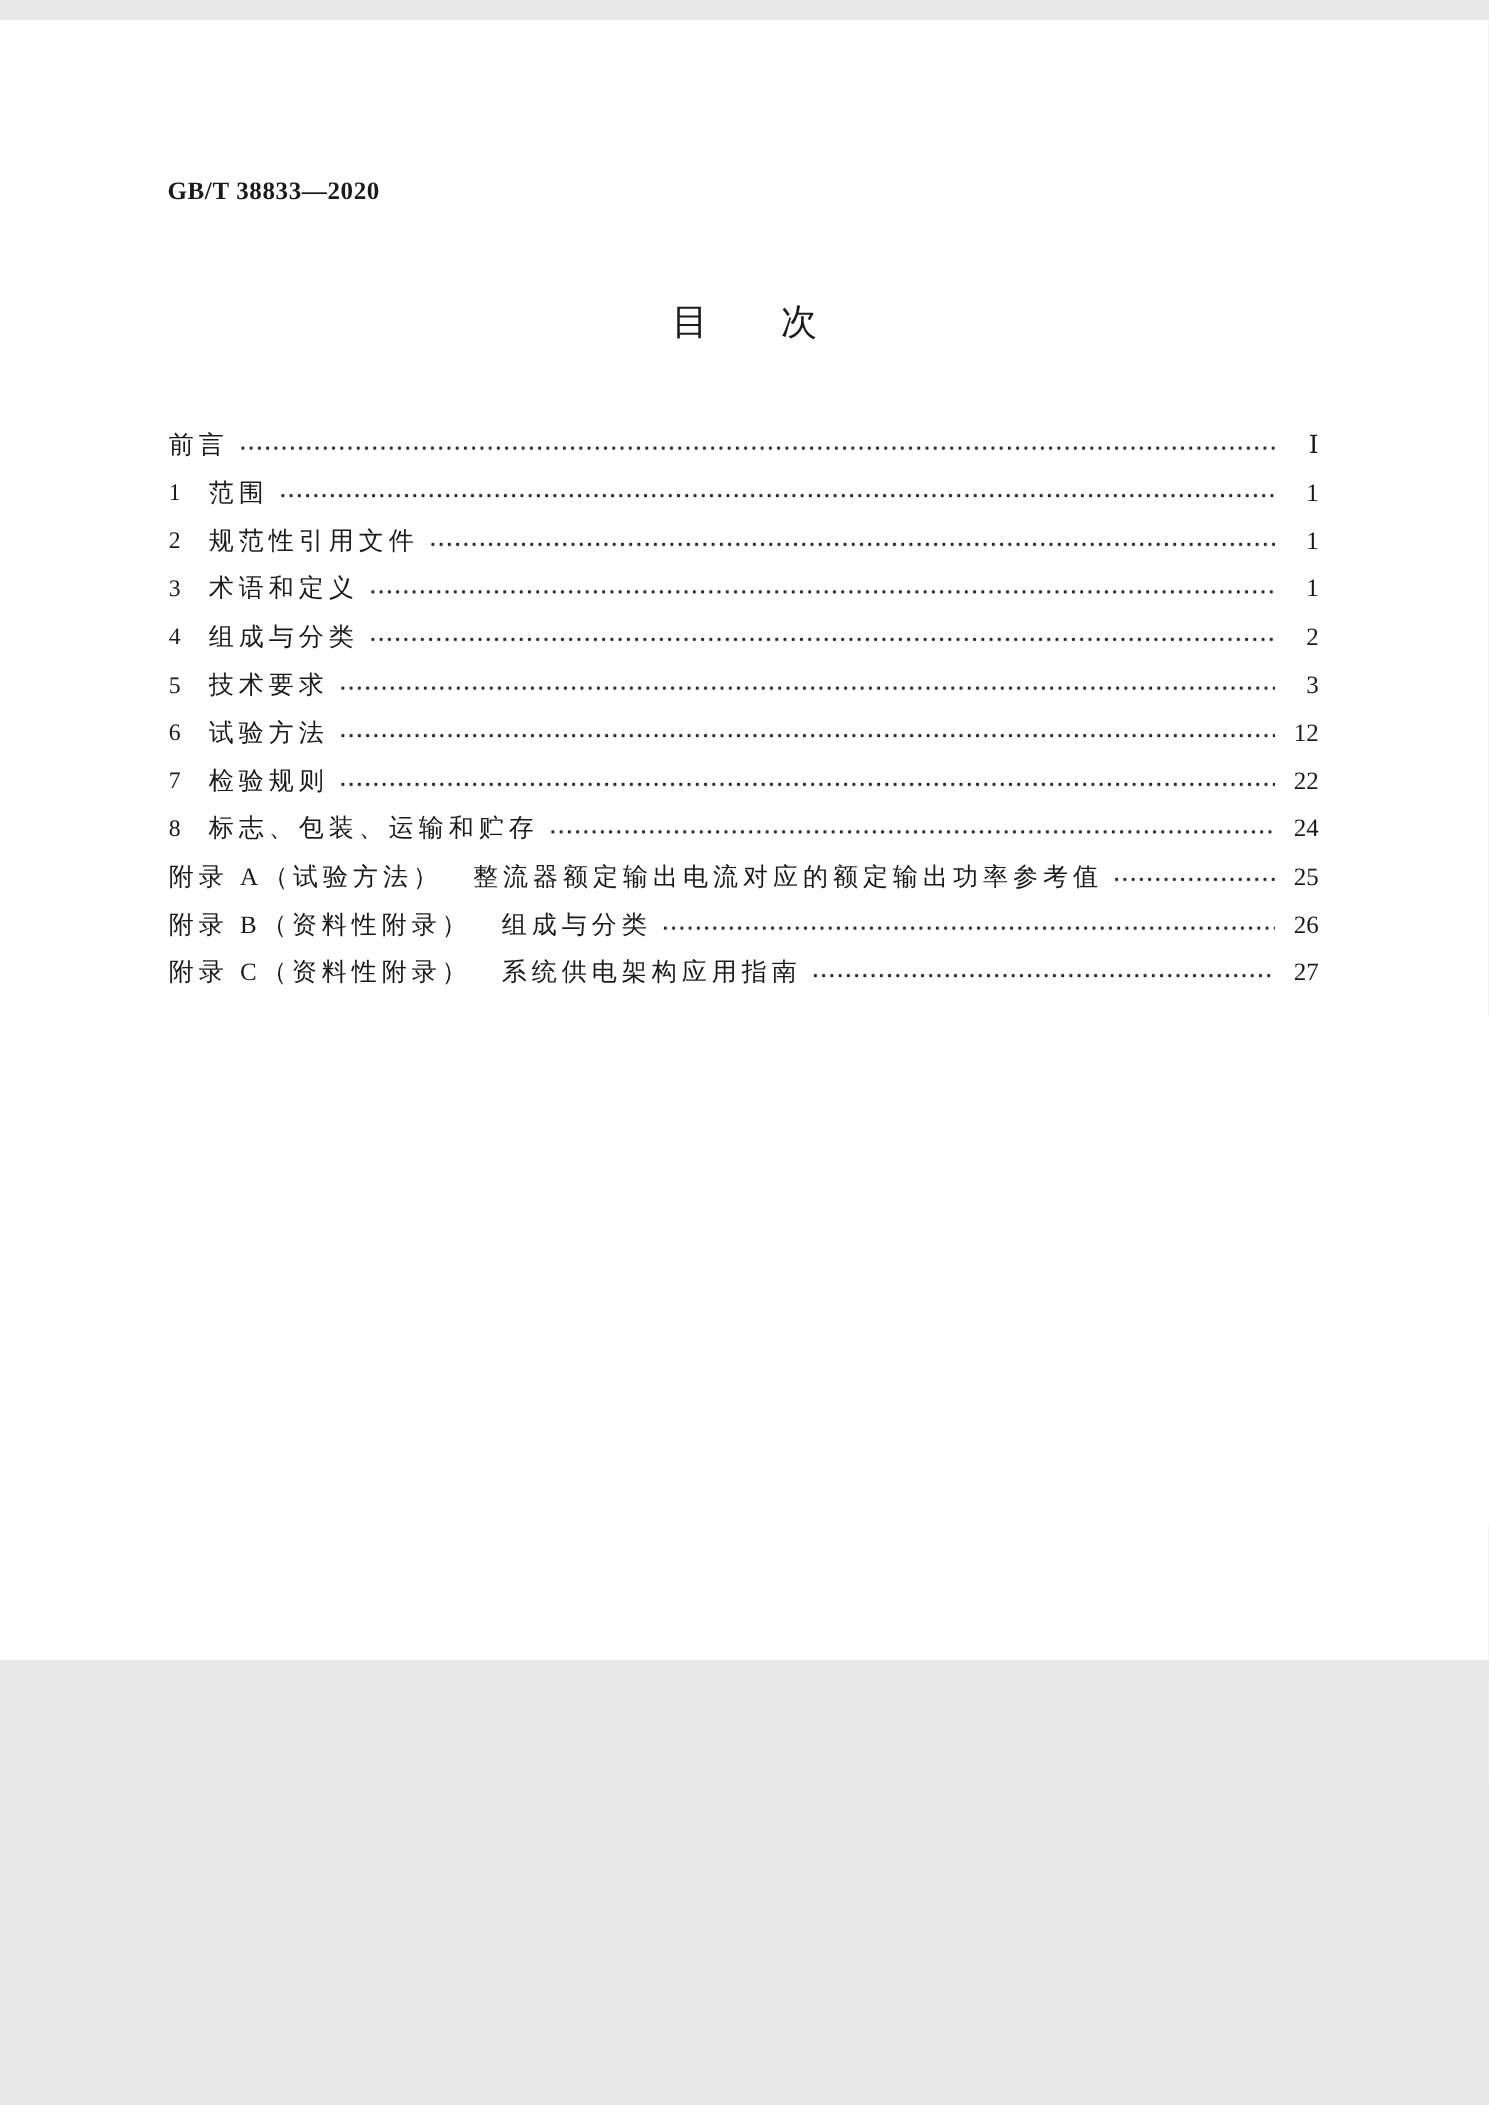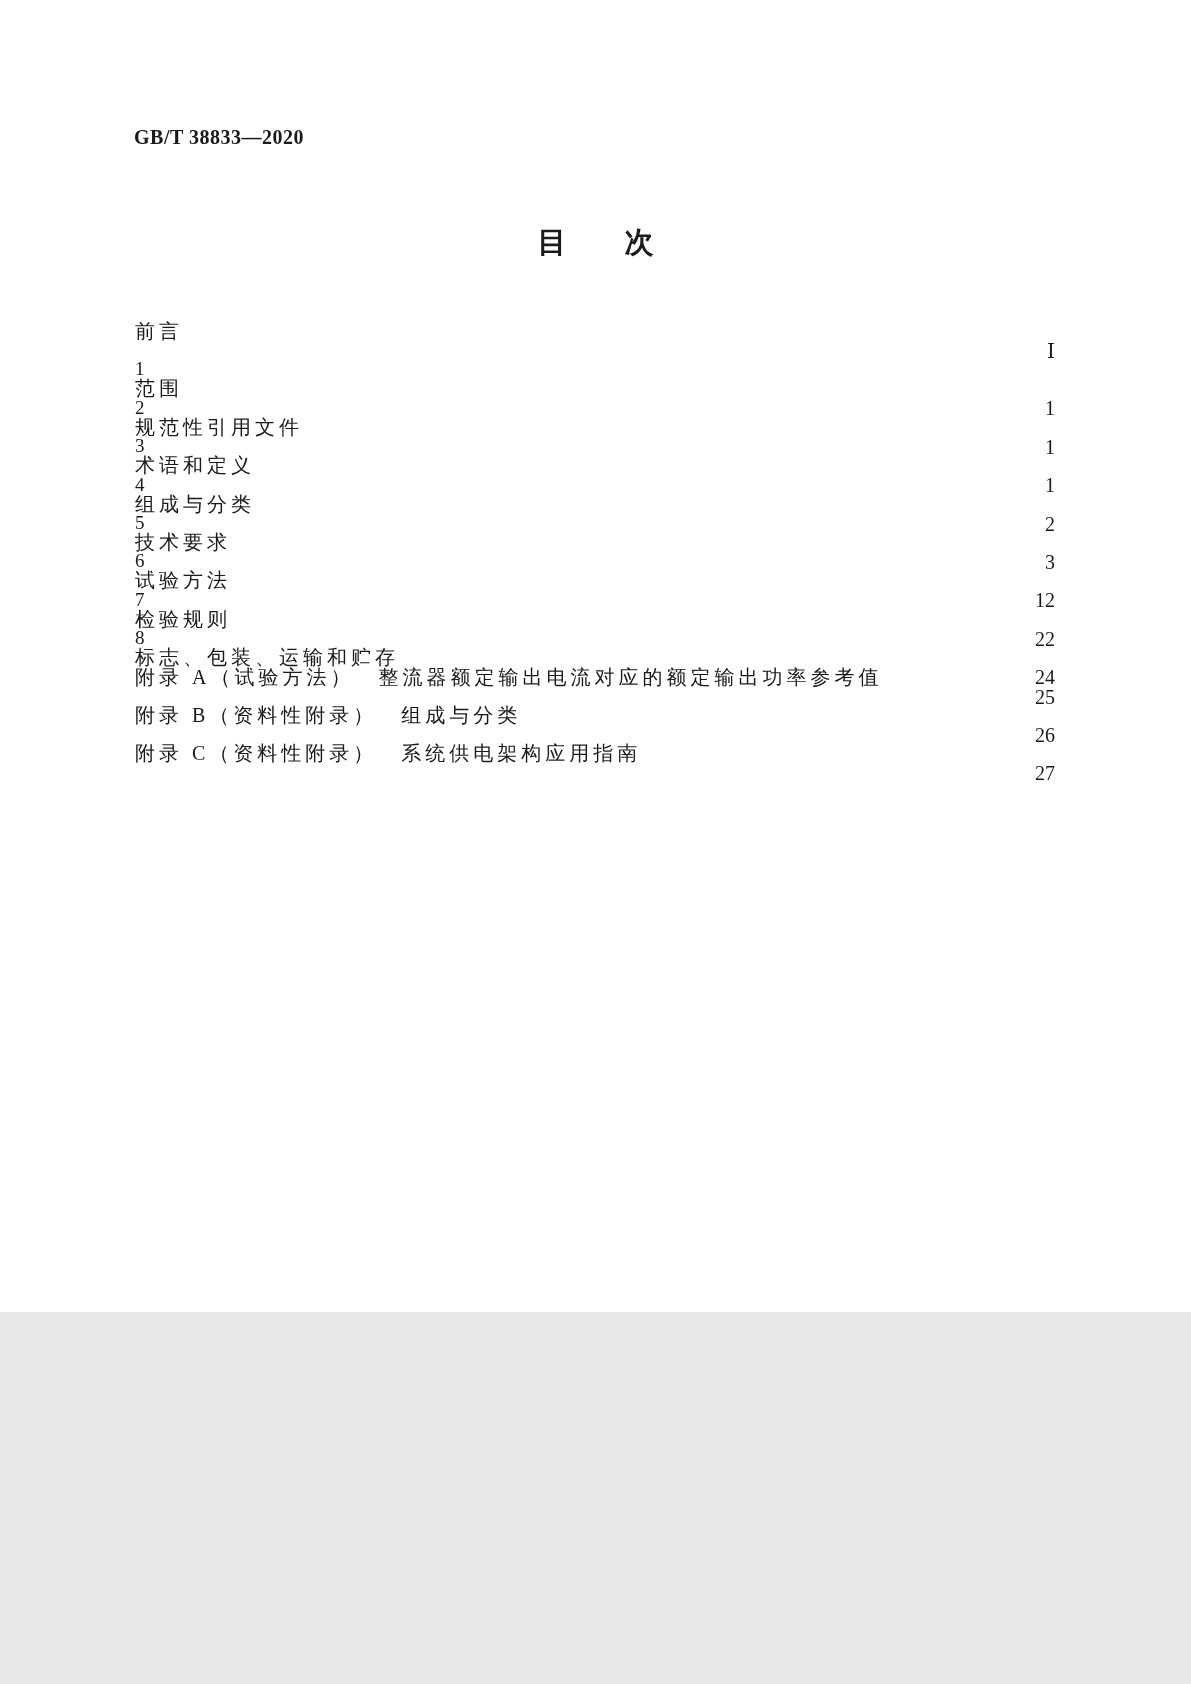--- a/index.html
+++ b/index.html
@@ -4,55 +4,55 @@
 <style>
   :root{
     --ink:#1a1a1a;
     --dot:#2a2a2a;
     --paper:#ffffff;
   }
   html,body{margin:0;padding:0;background:#e8e8e8;}
   .page{
     position:relative;
     width:1191px;height:1312px;
-    margin:0 auto;
+    margin:16px auto;
     background:var(--paper);
     color:var(--ink);
     font-family:"Liberation Serif","DejaVu Serif",serif;
     overflow:hidden;
   }
   .std-code{
     position:absolute;
     left:134px;top:127px;
     font-size:20px;line-height:1;
     font-weight:700;
     letter-spacing:0.5px;
     white-space:nowrap;
   }
   .toc-title{
     position:absolute;
     left:0;right:0;top:228px;
     text-align:center;
     font-size:29px;line-height:1;
-    font-weight:700;
+    font-weight:400;
     white-space:pre;
   }
   .toc-list{
     position:absolute;
     left:135px;top:321px;
     width:920px;
   }
   .toc-row{
     display:flex;
+    align-items:center;
     height:38.4px;
     font-size:20px;
     line-height:1;
     letter-spacing:4px;
     white-space:nowrap;
-    flex-direction:column;
   }
   .toc-num{
     flex:none;
     width:32px;
     letter-spacing:0;
     font-size:19px;
   }
   .toc-label{
     flex:none;
   }

